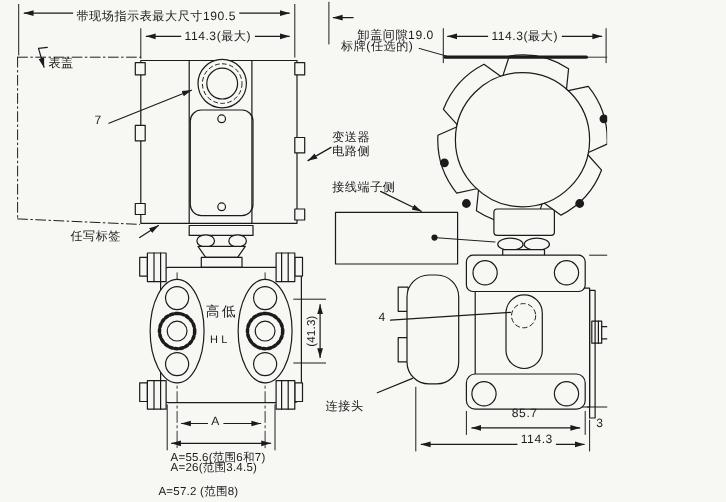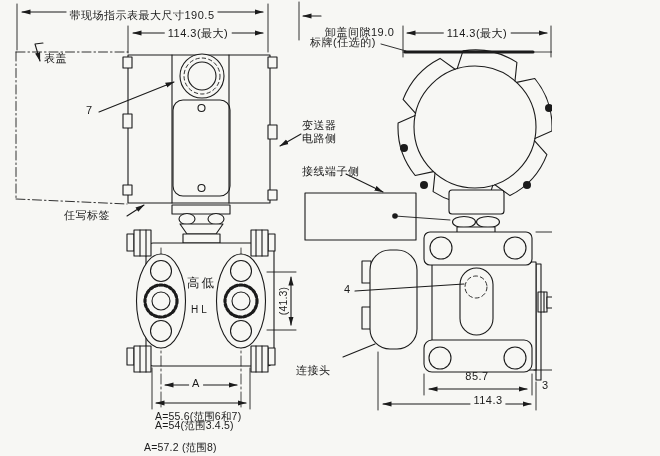--- a/index.html
+++ b/index.html
@@ -191,21 +191,21 @@
 <div class="lbl" style="left:44px;top:37px;margin-top:15px;">表盖</div>
 <div class="lbl" style="left:86px;top:104px;">7</div>
 <div class="lbl" style="left:64px;top:209px;">任写标签</div>
 <div class="lbl" style="left:302px;top:119px;">变送器
 电路侧</div>
 <div class="lbl" style="left:302px;top:165px;">接线端子侧</div>
 <div class="lbl cn-big" style="left:187px;top:276px;">高低</div>
 <div class="lbl hl" style="left:191px;top:304px;">HL</div>
 <div class="lbl rot sm" style="left:283px;top:301px;">(41.3)</div>
 <div class="lbl cx onln" style="left:196px;top:377px;">A</div>
-<div class="lbl sm" style="left:155px;top:419px;">A=54(范围3.4.5)</div>
+<div class="lbl sm" style="left:155px;top:419px;">A=26(范围3.4.5)</div>
 <div class="lbl sm" style="left:155px;top:410px;">A=55.6(范围6和7)</div>
 <div class="lbl sm" style="left:144px;top:441px;">A=57.2 (范围8)</div>
 <div class="lbl" style="left:325px;top:26px;">卸盖间隙19.0</div>
 <div class="lbl" style="left:310px;top:36px;text-align:right;">标牌(任选的)</div>
 <div class="lbl cx onln" style="left:477px;top:27px;">114.3(最大)</div>
 <div class="lbl" style="left:296px;top:364px;">连接头</div>
 <div class="lbl" style="left:344px;top:283px;">4</div>
 <div class="lbl" style="left:582px;top:255px;">2</div>
 <div class="lbl" style="left:542px;top:379px;">3</div>
 <div class="lbl rot" style="left:594px;top:301px;">93.7</div>

